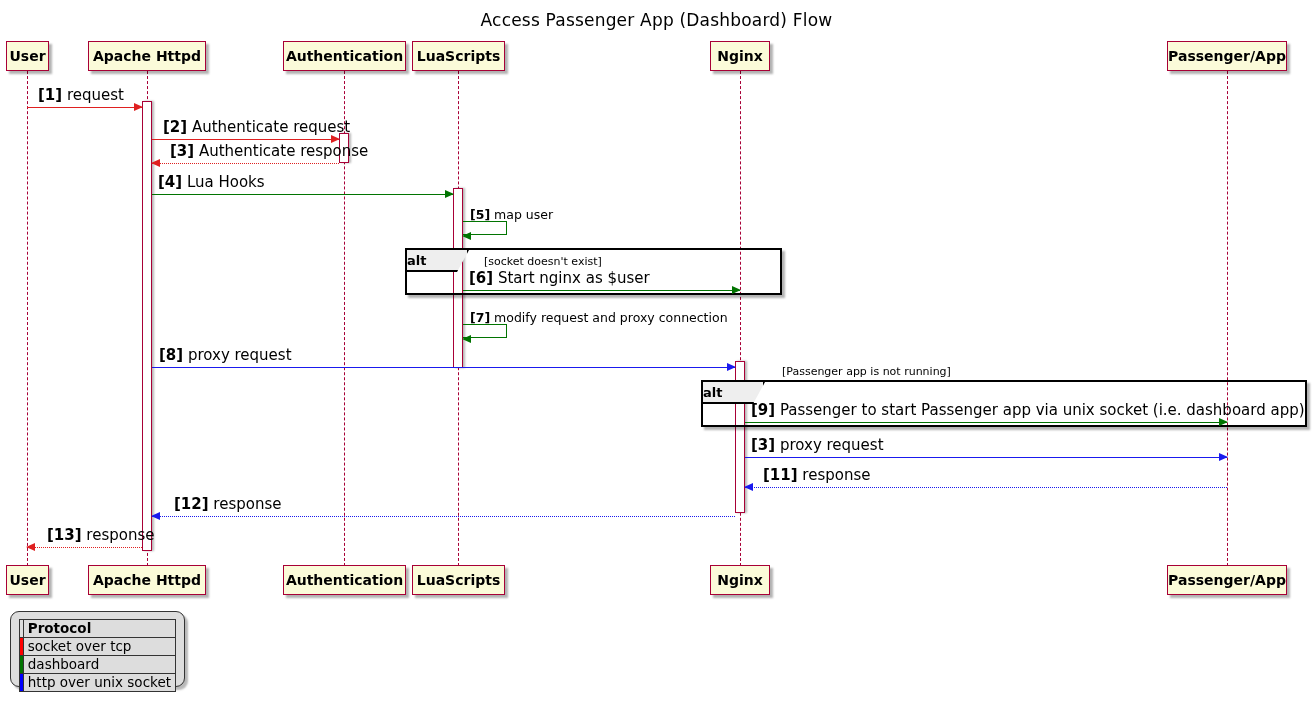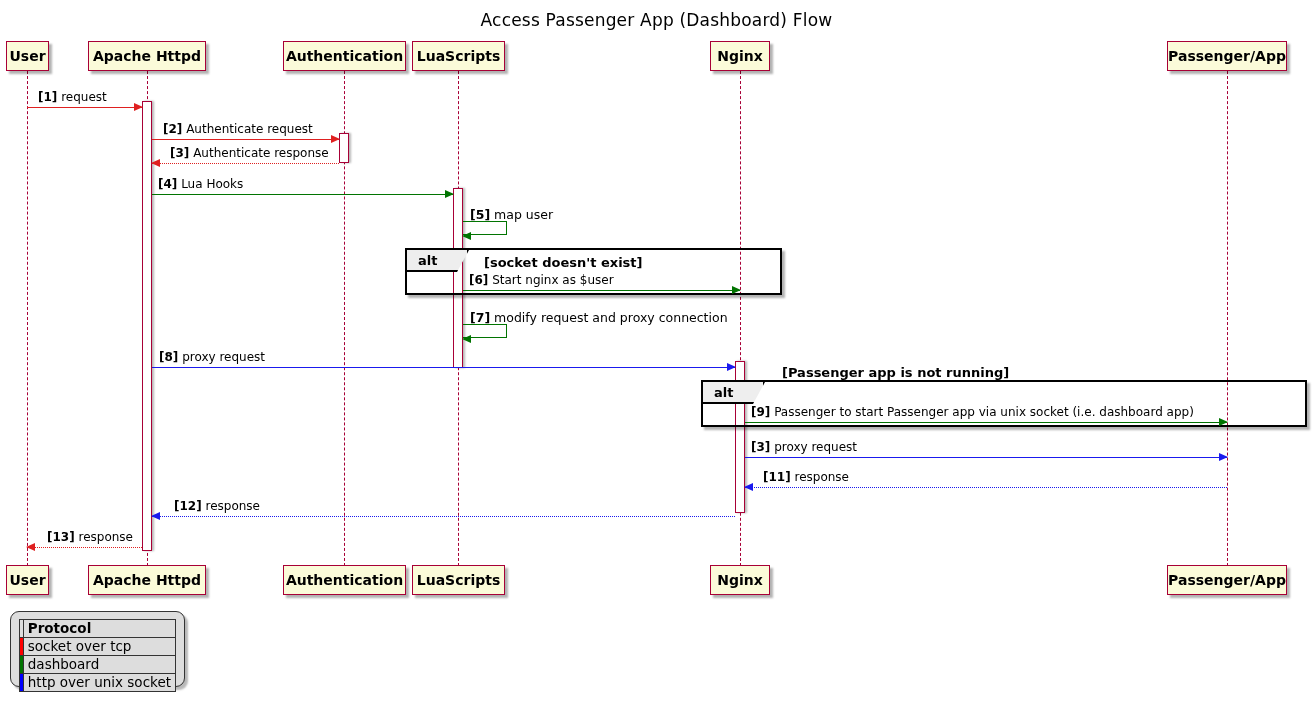--- a/index.html
+++ b/index.html
@@ -52,21 +52,21 @@
     right:-1px;
     border-top:4.5px solid transparent;border-bottom:4.5px solid transparent;
     border-left:9px solid currentColor;
   }
   .head.left{
     left:-1px;
     border-top:4.5px solid transparent;border-bottom:4.5px solid transparent;
     border-right:9px solid currentColor;
   }
   .mlabel{
-    position:absolute;bottom:3px;font-size:12px;color:#000;white-space:nowrap;
+    position:absolute;bottom:3px;font-size:15px;color:#000;white-space:nowrap;
   }
   .mlabel b{font-weight:700;}
 
   .red{color:#DF2020;}
   .green{color:#017401;}
   .blue{color:#1A1AEE;}
 
   
   .selfcall{position:absolute;box-sizing:border-box;}
   .selfcall .u{position:absolute;left:0;top:0;height:0;width:100%;border-top:1.5px solid currentColor;}
@@ -82,26 +82,26 @@
   
   .grp{
     position:absolute;box-sizing:border-box;
     border:2.2px solid #000;background:transparent;
     box-shadow:3px 3px 2px rgba(0,0,0,.30);
   }
   .grp-tab{
     position:absolute;left:0;top:0;height:22px;box-sizing:border-box;
     background:#EEEEEE;border-right:2.2px solid #000;border-bottom:2.2px solid #000;
     font-size:13px;font-weight:700;color:#000;
-    display:flex;align-items:center;padding-left:11px;
+    display:flex;align-items:center;
     
     clip-path:polygon(0 0,100% 0,calc(100% - 12px) 100%,0 100%);
   }
   .grp-cond{
-    position:absolute;font-size:13px;font-weight:700;color:#000;white-space:nowrap;text-align:center;
+    position:absolute;font-size:11px;font-weight:400;color:#000;white-space:nowrap;text-align:center;
   }
 
   
   .legend{
     position:absolute;box-sizing:border-box;
     background:#DDDDDD;border:1.4px solid #333333;border-radius:9px;
     box-shadow:3px 3px 2px rgba(0,0,0,.28);
   }
   .legend table{border-collapse:collapse;margin:7px 8px;}
   .legend td{

